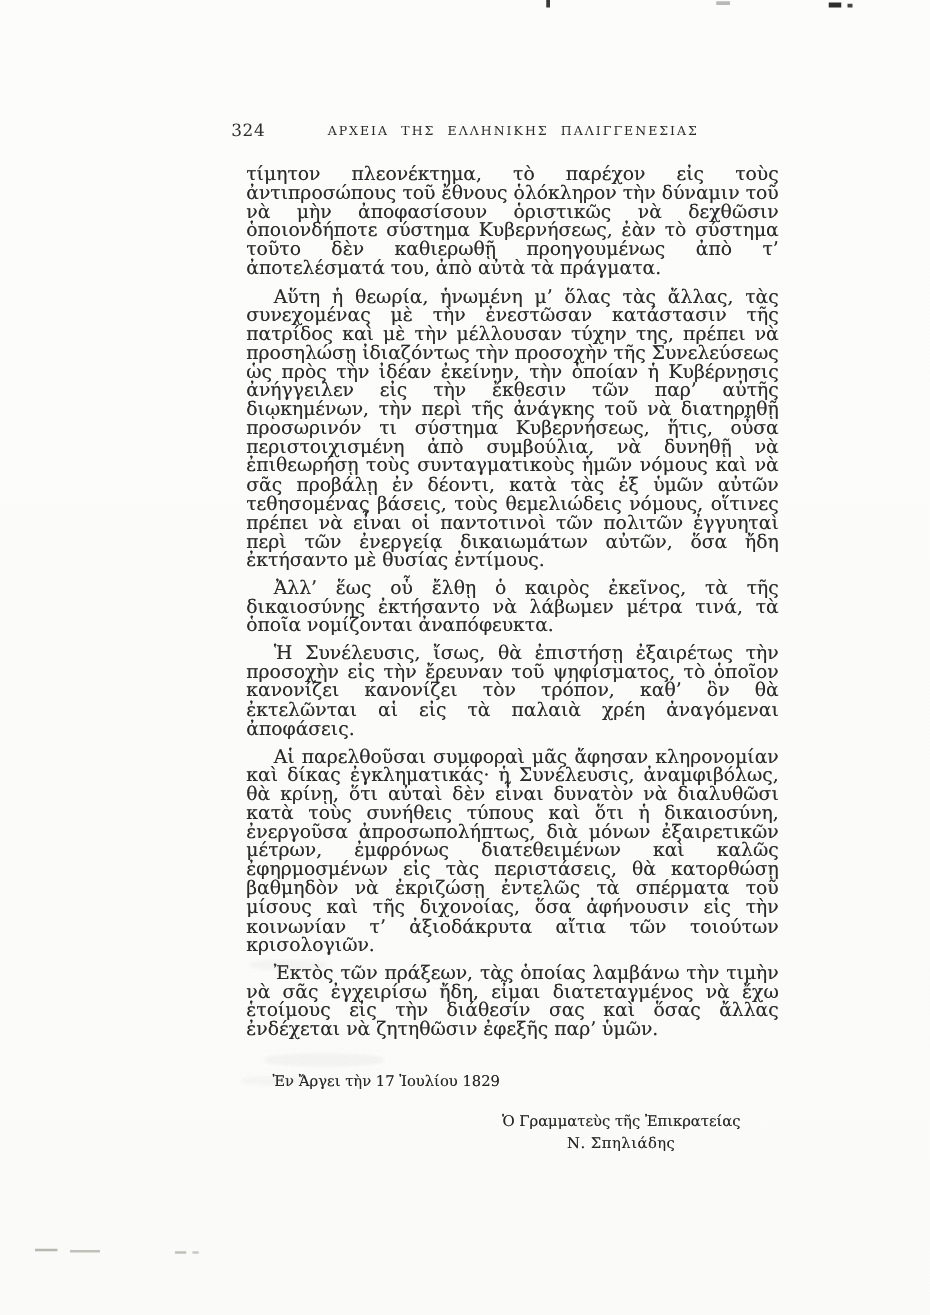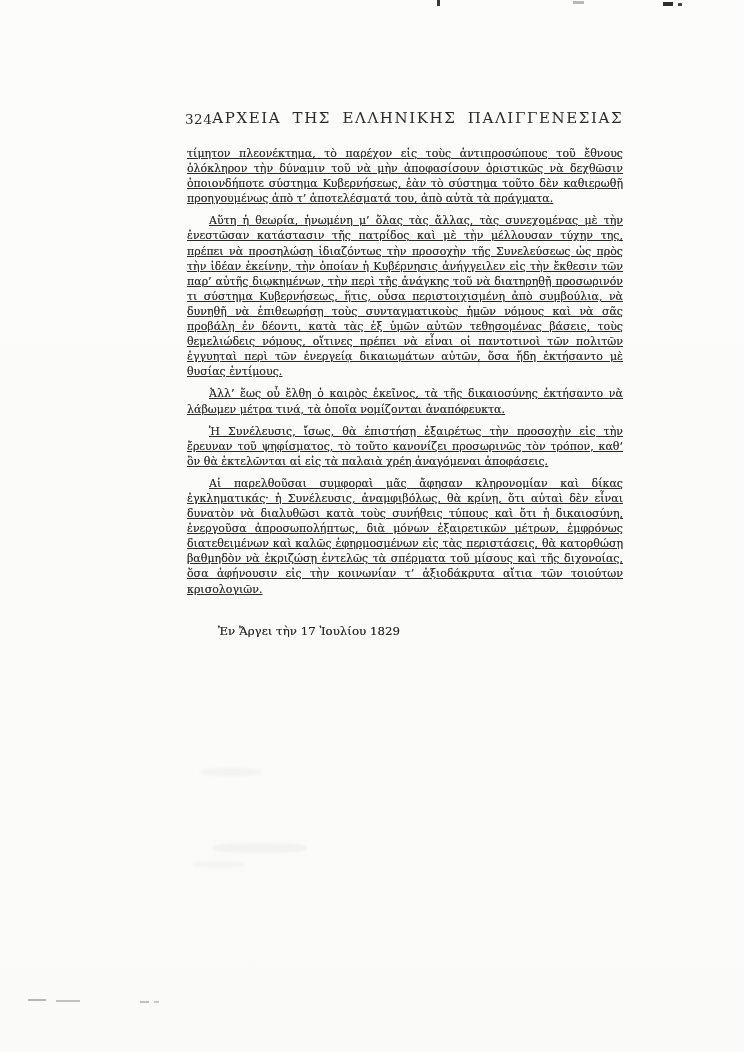--- a/index.html
+++ b/index.html
@@ -15,47 +15,45 @@
     width: 744px; height: 1052px;
     background: linear-gradient(180deg, #fcfcfb 0%, #fbfbfa 60%, #fafaf8 100%);
   }
   .text-column {
     position: absolute;
     left: 185px; top: 97px;
     width: 438px;
   }
   .running-header {
     display: flex;
-    align-items: flex-end;
+    align-items: center;
     margin-bottom: 19px;
-    margin-top: 12px;
   }
   .page-number {
     font-size: 13.5px;
     letter-spacing: 0.5px;
     color: #2d2d2d;
   }
   .header-title {
     flex: 1;
     text-align: center;
-    font-size: 15px;
+    font-size: 10px;
     letter-spacing: 1.6px;
     word-spacing: 5px;
     color: #2a2a2a;
     padding-right: 14px;
     white-space: nowrap;
   }
   .body-text p {
-    margin: 0 0 7px 2px;
-    font-size: 11px;
+    margin: 0 0 7px 12px;
+    font-size: 15px;
     line-height: 15.1px;
     text-align: justify;
     text-shadow: 0 0 0.45px rgba(40,40,40,0.55);
     color: #2b2b2b;
-    text-decoration: underline;
   }
   .body-text p.indent { text-indent: 22px; }
   .body-text p.gap-before { margin-top: 6px; }
   .dateline {
     margin-top: 27px;
     margin-left: 33px;
     font-size: 11.8px;
     text-shadow: 0 0 0.45px rgba(40,40,40,0.55);
   }
   .signature-block {
@@ -80,26 +78,31 @@
 
     <div class="running-header">
       <span class="page-number">324</span>
       <span class="header-title">ΑΡΧΕΙΑ ΤΗΣ ΕΛΛΗΝΙΚΗΣ ΠΑΛΙΓΓΕΝΕΣΙΑΣ</span>
     </div>
 
     <div class="body-text">
       <p>τίμητον πλεονέκτημα, τὸ παρέχον εἰς τοὺς ἀντιπροσώπους τοῦ ἔθνους ὁλόκληρον τὴν δύναμιν τοῦ νὰ μὴν ἀποφασίσουν ὁριστικῶς νὰ δεχθῶσιν ὁποιονδήποτε σύστημα Κυβερνήσεως, ἐὰν τὸ σύστημα τοῦτο δὲν καθιερωθῇ προηγουμένως ἀπὸ τ’ ἀποτελέσματά του, ἀπὸ αὐτὰ τὰ πράγματα.</p>
       <p class="indent gap-before">Αὕτη ἡ θεωρία, ἡνωμένη μ’ ὅλας τὰς ἄλλας, τὰς συνεχομένας μὲ τὴν ἐνεστῶσαν κατάστασιν τῆς πατρίδος καὶ μὲ τὴν μέλλουσαν τύχην της, πρέπει νὰ προσηλώσῃ ἰδιαζόντως τὴν προσοχὴν τῆς Συνελεύσεως ὡς πρὸς τὴν ἰδέαν ἐκείνην, τὴν ὁποίαν ἡ Κυβέρνησις ἀνήγγειλεν εἰς τὴν ἔκθεσιν τῶν παρ’ αὐτῆς διῳκημένων, τὴν περὶ τῆς ἀνάγκης τοῦ νὰ διατηρηθῇ προσωρινόν τι σύστημα Κυβερνήσεως, ἥτις, οὖσα περιστοιχισμένη ἀπὸ συμβούλια, νὰ δυνηθῇ νὰ ἐπιθεωρήσῃ τοὺς συνταγματικοὺς ἡμῶν νόμους καὶ νὰ σᾶς προβάλῃ ἐν δέοντι, κατὰ τὰς ἐξ ὑμῶν αὐτῶν τεθησομένας βάσεις, τοὺς θεμελιώδεις νόμους, οἵτινες πρέπει νὰ εἶναι οἱ παντοτινοὶ τῶν πολιτῶν ἐγγυηταὶ περὶ τῶν ἐνεργείᾳ δικαιωμάτων αὐτῶν, ὅσα ἤδη ἐκτήσαντο μὲ θυσίας ἐντίμους.</p>
       <p class="indent gap-before">Ἀλλ’ ἕως οὗ ἔλθῃ ὁ καιρὸς ἐκεῖνος, τὰ τῆς δικαιοσύνης ἐκτήσαντο νὰ λάβωμεν μέτρα τινά, τὰ ὁποῖα νομίζονται ἀναπόφευκτα.</p>
-      <p class="indent">Ἡ Συνέλευσις, ἴσως, θὰ ἐπιστήσῃ ἐξαιρέτως τὴν προσοχὴν εἰς τὴν ἔρευναν τοῦ ψηφίσματος, τὸ τοῦτο κανονίζει προσωρινῶς τὸν τρόπον, καθ’ ὃν θὰ ἐκτελῶνται αἱ εἰς τὰ παλαιὰ χρέη ἀναγόμεναι ἀποφάσεις.</p>
+      <p class="indent">Ἡ Συνέλευσις, ἴσως, θὰ ἐπιστήσῃ ἐξαιρέτως τὴν προσοχὴν εἰς τὴν ἔρευναν τοῦ ψηφίσματος, τὸ ὁποῖον κανονίζει κανονίζει τὸν τρόπον, καθ’ ὃν θὰ ἐκτελῶνται αἱ εἰς τὰ παλαιὰ χρέη ἀναγόμεναι ἀποφάσεις.</p>
       <p class="indent">Αἱ παρελθοῦσαι συμφοραὶ μᾶς ἄφησαν κληρονομίαν καὶ δίκας ἐγκληματικάς· ἡ Συνέλευσις, ἀναμφιβόλως, θὰ κρίνῃ, ὅτι αὐταὶ δὲν εἶναι δυνατὸν νὰ διαλυθῶσι κατὰ τοὺς συνήθεις τύπους καὶ ὅτι ἡ δικαιοσύνη, ἐνεργοῦσα ἀπροσωπολήπτως, διὰ μόνων ἐξαιρετικῶν μέτρων, ἐμφρόνως διατεθειμένων καὶ καλῶς ἐφηρμοσμένων εἰς τὰς περιστάσεις, θὰ κατορθώσῃ βαθμηδὸν νὰ ἐκριζώσῃ ἐντελῶς τὰ σπέρματα τοῦ μίσους καὶ τῆς διχονοίας, ὅσα ἀφήνουσιν εἰς τὴν κοινωνίαν τ’ ἀξιοδάκρυτα αἴτια τῶν τοιούτων κρισολογιῶν.</p>
+      <p class="indent">Ἐκτὸς τῶν πράξεων, τὰς ὁποίας λαμβάνω τὴν τιμὴν νὰ σᾶς ἐγχειρίσω ἤδη, εἶμαι διατεταγμένος νὰ ἔχω ἑτοίμους εἰς τὴν διάθεσίν σας καὶ ὅσας ἄλλας ἐνδέχεται νὰ ζητηθῶσιν ἐφεξῆς παρ’ ὑμῶν.</p>
     </div>
 
     <div class="dateline">Ἐν Ἄργει τὴν 17 Ἰουλίου 1829</div>
 
+    <div class="signature-block">
+      <div class="signature-role">Ὁ Γραμματεὺς τῆς Ἐπικρατείας</div>
+      <div class="signature-name">Ν. Σπηλιάδης</div>
+    </div>
 
   </div>
 
   <div class="artifact" style="left:437px; top:0; width:3px; height:6px; background:#3a3a3a;"></div>
   <div class="artifact" style="left:573px; top:1px; width:11px; height:3px; background:#b9b9b5;"></div>
   <div class="artifact" style="left:663px; top:2px; width:10px; height:4px; background:#2e2e2e;"></div>
   <div class="artifact" style="left:678px; top:3px; width:4px; height:3px; background:#444;"></div>
   <div class="artifact smudge" style="left:200px; top:768px; width:62px; height:8px; opacity:0.07;"></div>
   <div class="artifact smudge" style="left:212px; top:843px; width:95px; height:10px; opacity:0.08;"></div>
   <div class="artifact smudge" style="left:193px; top:861px; width:52px; height:7px; opacity:0.06;"></div>

